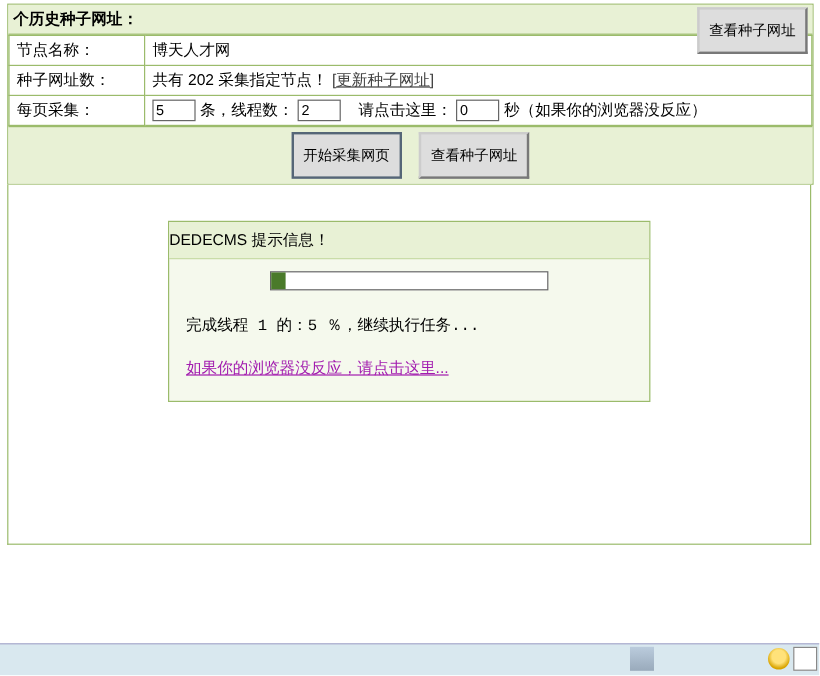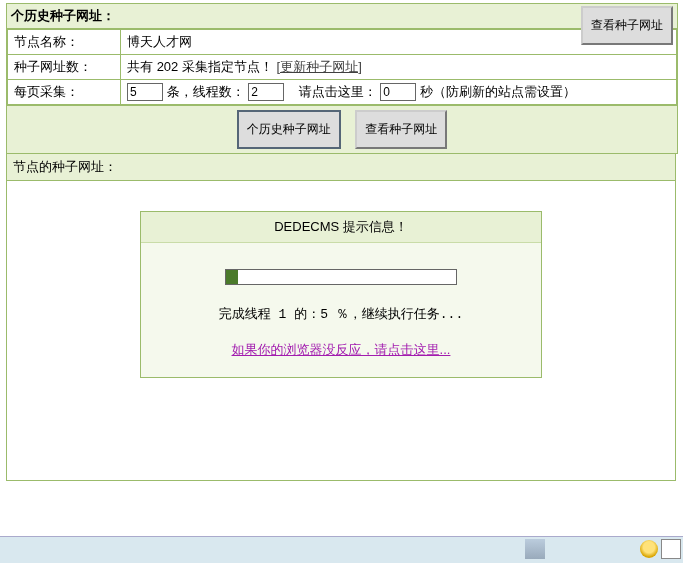--- a/index.html
+++ b/index.html
@@ -11,23 +11,23 @@
   table.frm{width:100%;border-collapse:collapse}
   table.frm td{border:1px solid #9bbb6b;padding:3px 6px;vertical-align:middle}
   table.frm td.lbl{width:100px}
   input.txt{border:1px solid #666;height:16px;font-size:12px;padding:0 2px}
   .w30{width:30px}
   a.lk{color:#404040;text-decoration:underline}
   .actions{background:#e8f1d5;text-align:center;padding:4px 0;border-top:1px solid #9bbb6b}
   button.btn{font-family:inherit;font-size:12px;background:#ddd;border:2px outset #ccc;padding:1px 8px;cursor:pointer;height:39px}
   .sec2{background:#e8f1d5;border:1px solid #9bbb6b;border-top:none;padding:4px 6px;width:670px;margin-left:6px;box-sizing:border-box}
   .workarea{width:670px;margin-left:6px;border:1px solid #9bbb6b;border-top:none;height:300px;box-sizing:border-box;background:#fff;padding-top:30px}
-  .msgbox{width:400px;margin:0 auto;border:1px solid #9bbb6b;background:#f5f9ed;text-align:center}
+  .msgbox{width:400px;margin:0 auto;border:1px solid #9bbb6b;background:#f5f9ed;}
   .msgtitle{background:#e8f1d5;border-bottom:1px solid #c9dca8;padding:6px 0;font-size:13px}
-  .msgbody{padding:26px 14px 18px 14px}
+  .msgbody{padding:10px 14px 18px 14px}
   .pbar{width:230px;height:14px;border:1px solid #666;background:#fff;margin:0 auto 20px auto;text-align:left}
   .pfill{height:100%;background:#4a7a2a;width:12px}
   .status{margin-bottom:18px;font-size:13px;font-family:"Courier New",monospace}
   .blink{color:#a21caf;text-decoration:underline}
   .taskbar{position:absolute;left:0;bottom:0;width:683px;height:26px;background:#d9e8ef;border-top:1px solid #aac}
   .taskbar .grp{position:absolute;left:525px;top:2px;width:20px;height:20px;background:linear-gradient(#bcd,#9ab)}
   .tray{position:absolute;right:2px;top:2px;height:20px;display:flex;align-items:center;gap:3px}
   .ico{width:18px;height:18px;display:inline-block}
   .ico-bulb{background:radial-gradient(circle at 50% 40%,#ffe27a 40%,#d9a400 70%);border-radius:50%}
   .ico-sq{border:1px solid #888;background:#fff}
@@ -56,33 +56,32 @@
     </tr>
     <tr>
       <td class="lbl">每页采集：</td>
       <td>
         <input class="txt w30" value="5" style="">
         <span>条，线程数：</span>
         <input class="txt w30" value="2" style="">
         &nbsp;&nbsp;
         <span>请点击这里：</span>
         <input class="txt w30" value="0" style="">
-        <span>秒（防刷新的站点需设置）</span>
+        <span>秒（如果你的浏览器没反应）</span>
       </td>
     </tr>
   </tbody>
       </table>
   <div class="actions">
-    <button class="btn" style="border:2px solid #567">个历史种子网址</button>
+    <button class="btn" style="border:2px solid #567">开始采集网页</button>
     &nbsp;&nbsp;
     <button class="btn">查看种子网址</button>
   </div>
 </div>
 
-<div class="sec2">节点的种子网址：</div>
 
 <div class="workarea">
   <div class="msgbox">
     <div class="msgtitle">DEDECMS 提示信息！</div>
     <div class="msgbody">
       <div class="pbar">
         <div class="pfill"></div>
       </div>
       <div class="status">完成线程 1 的：5 ％，继续执行任务...</div>
       <a href="#" class="blink">如果你的浏览器没反应，请点击这里...</a>

